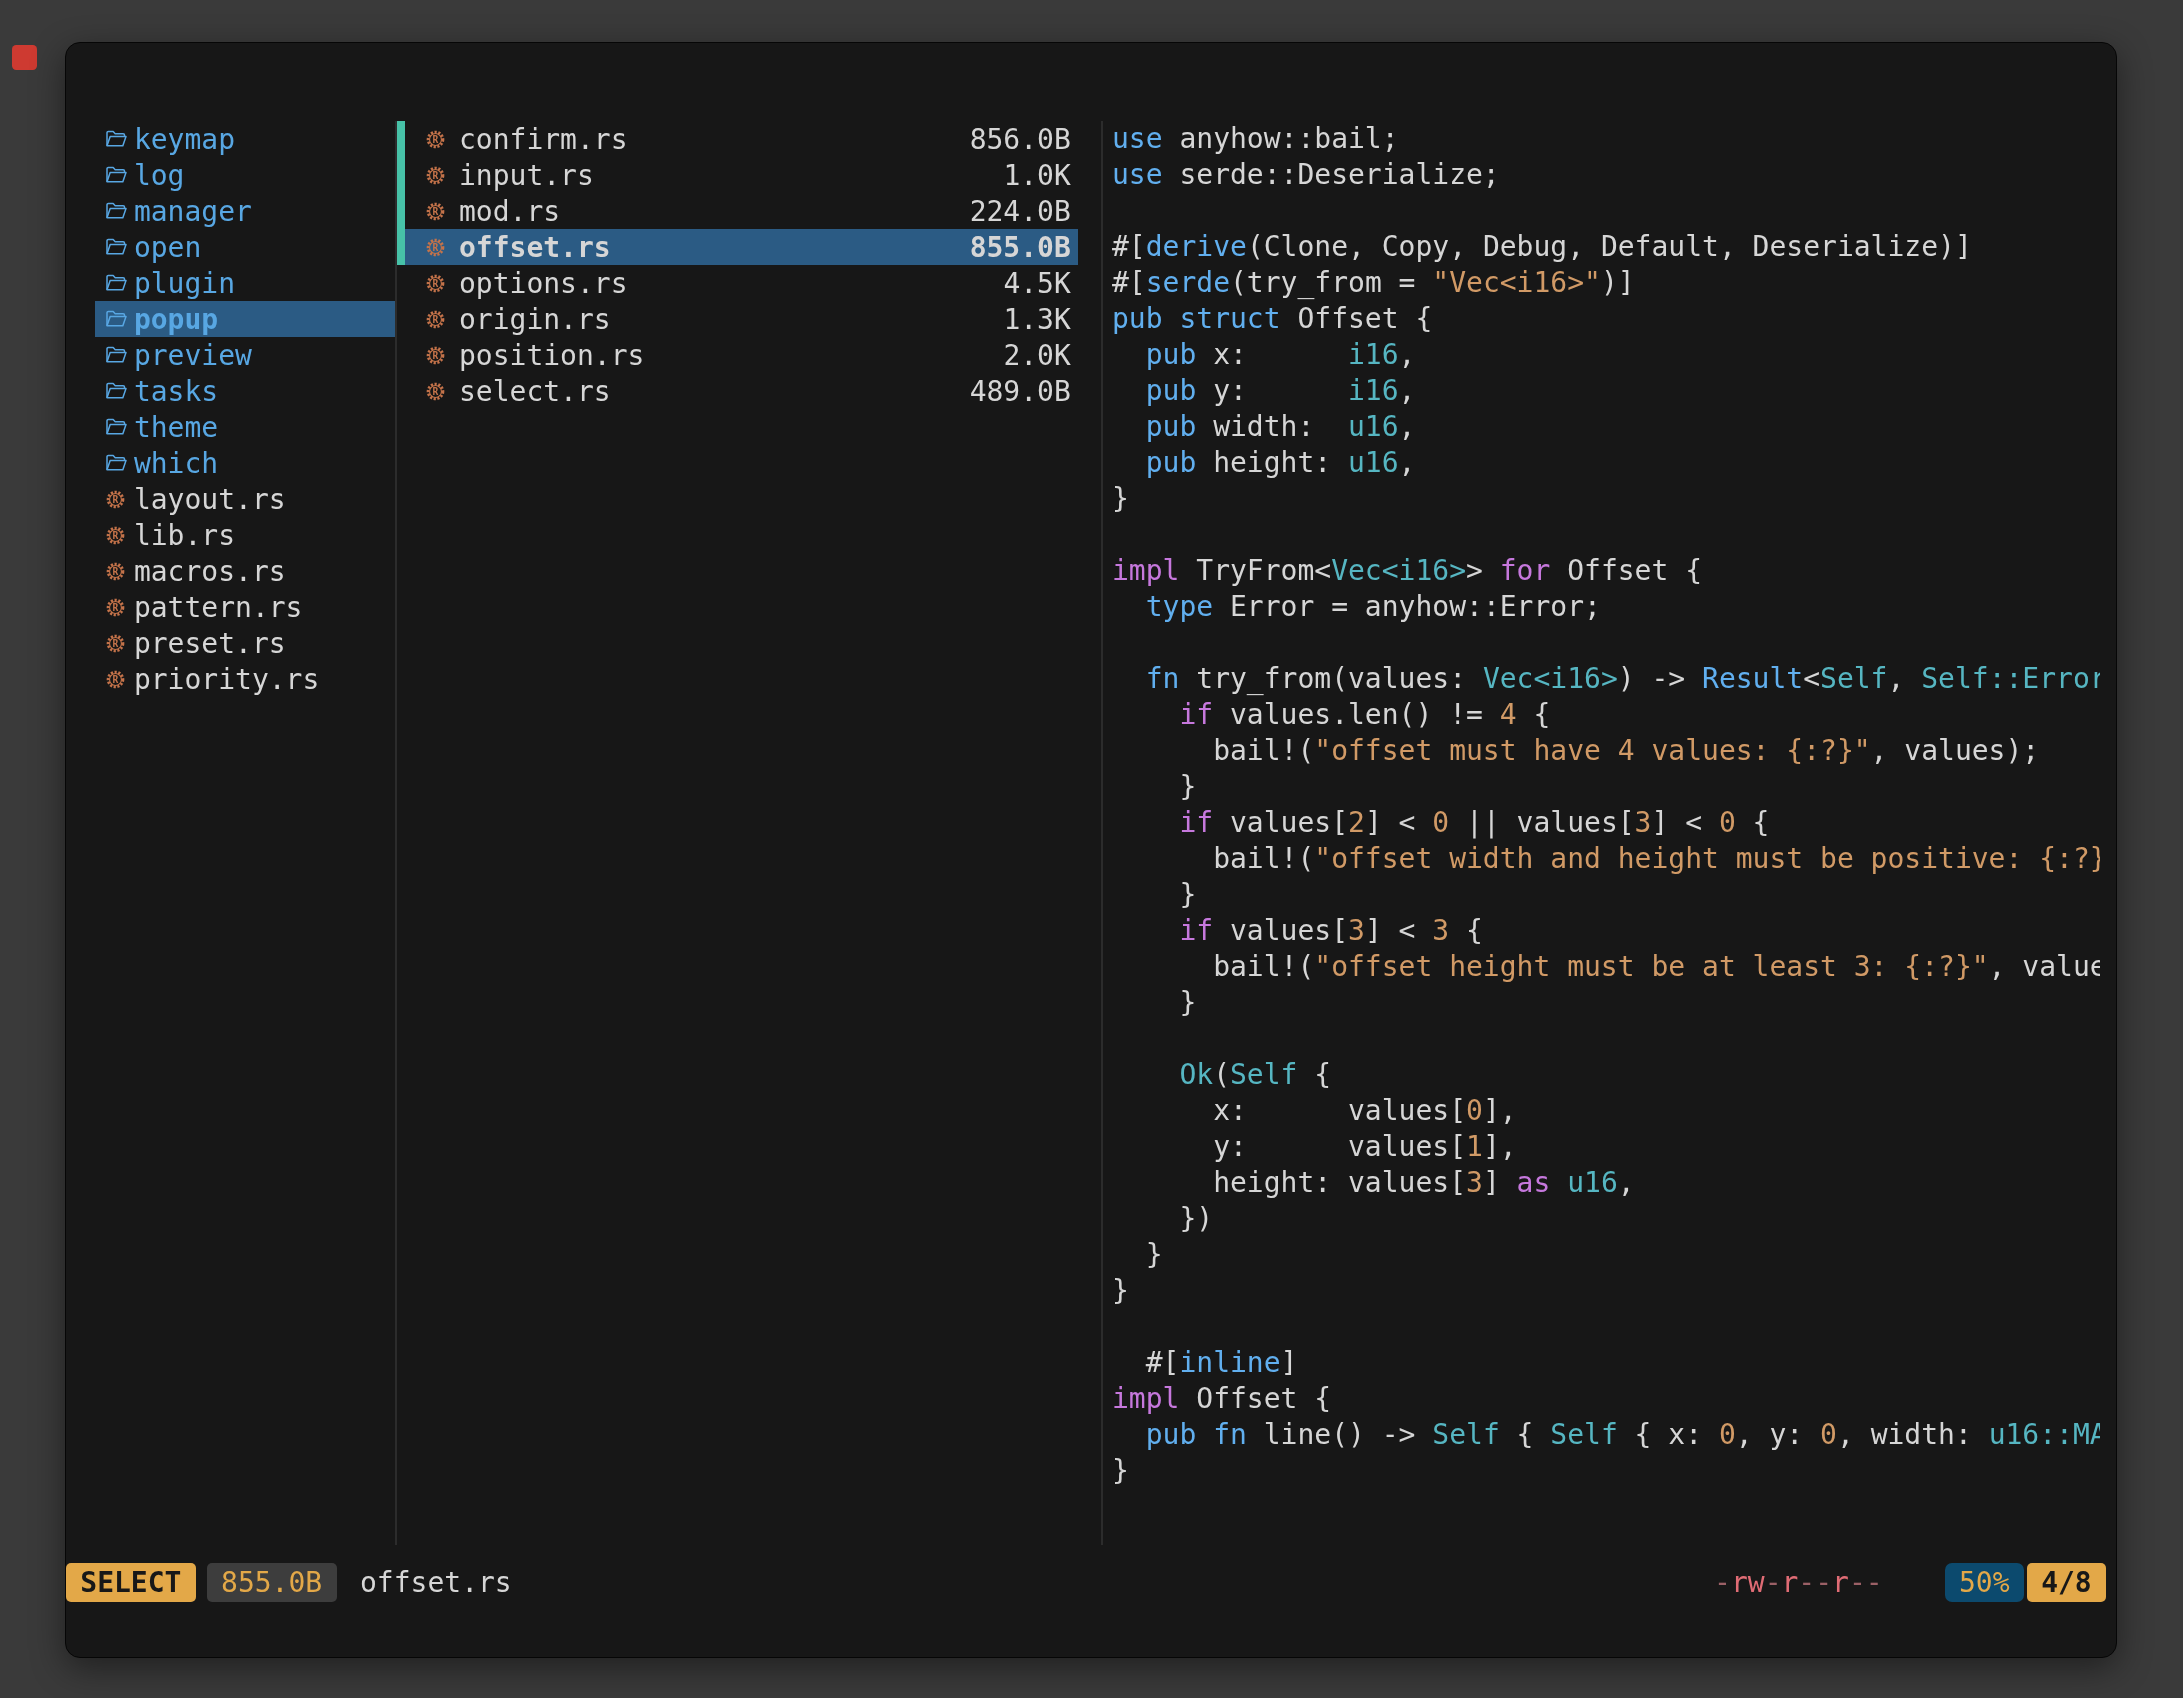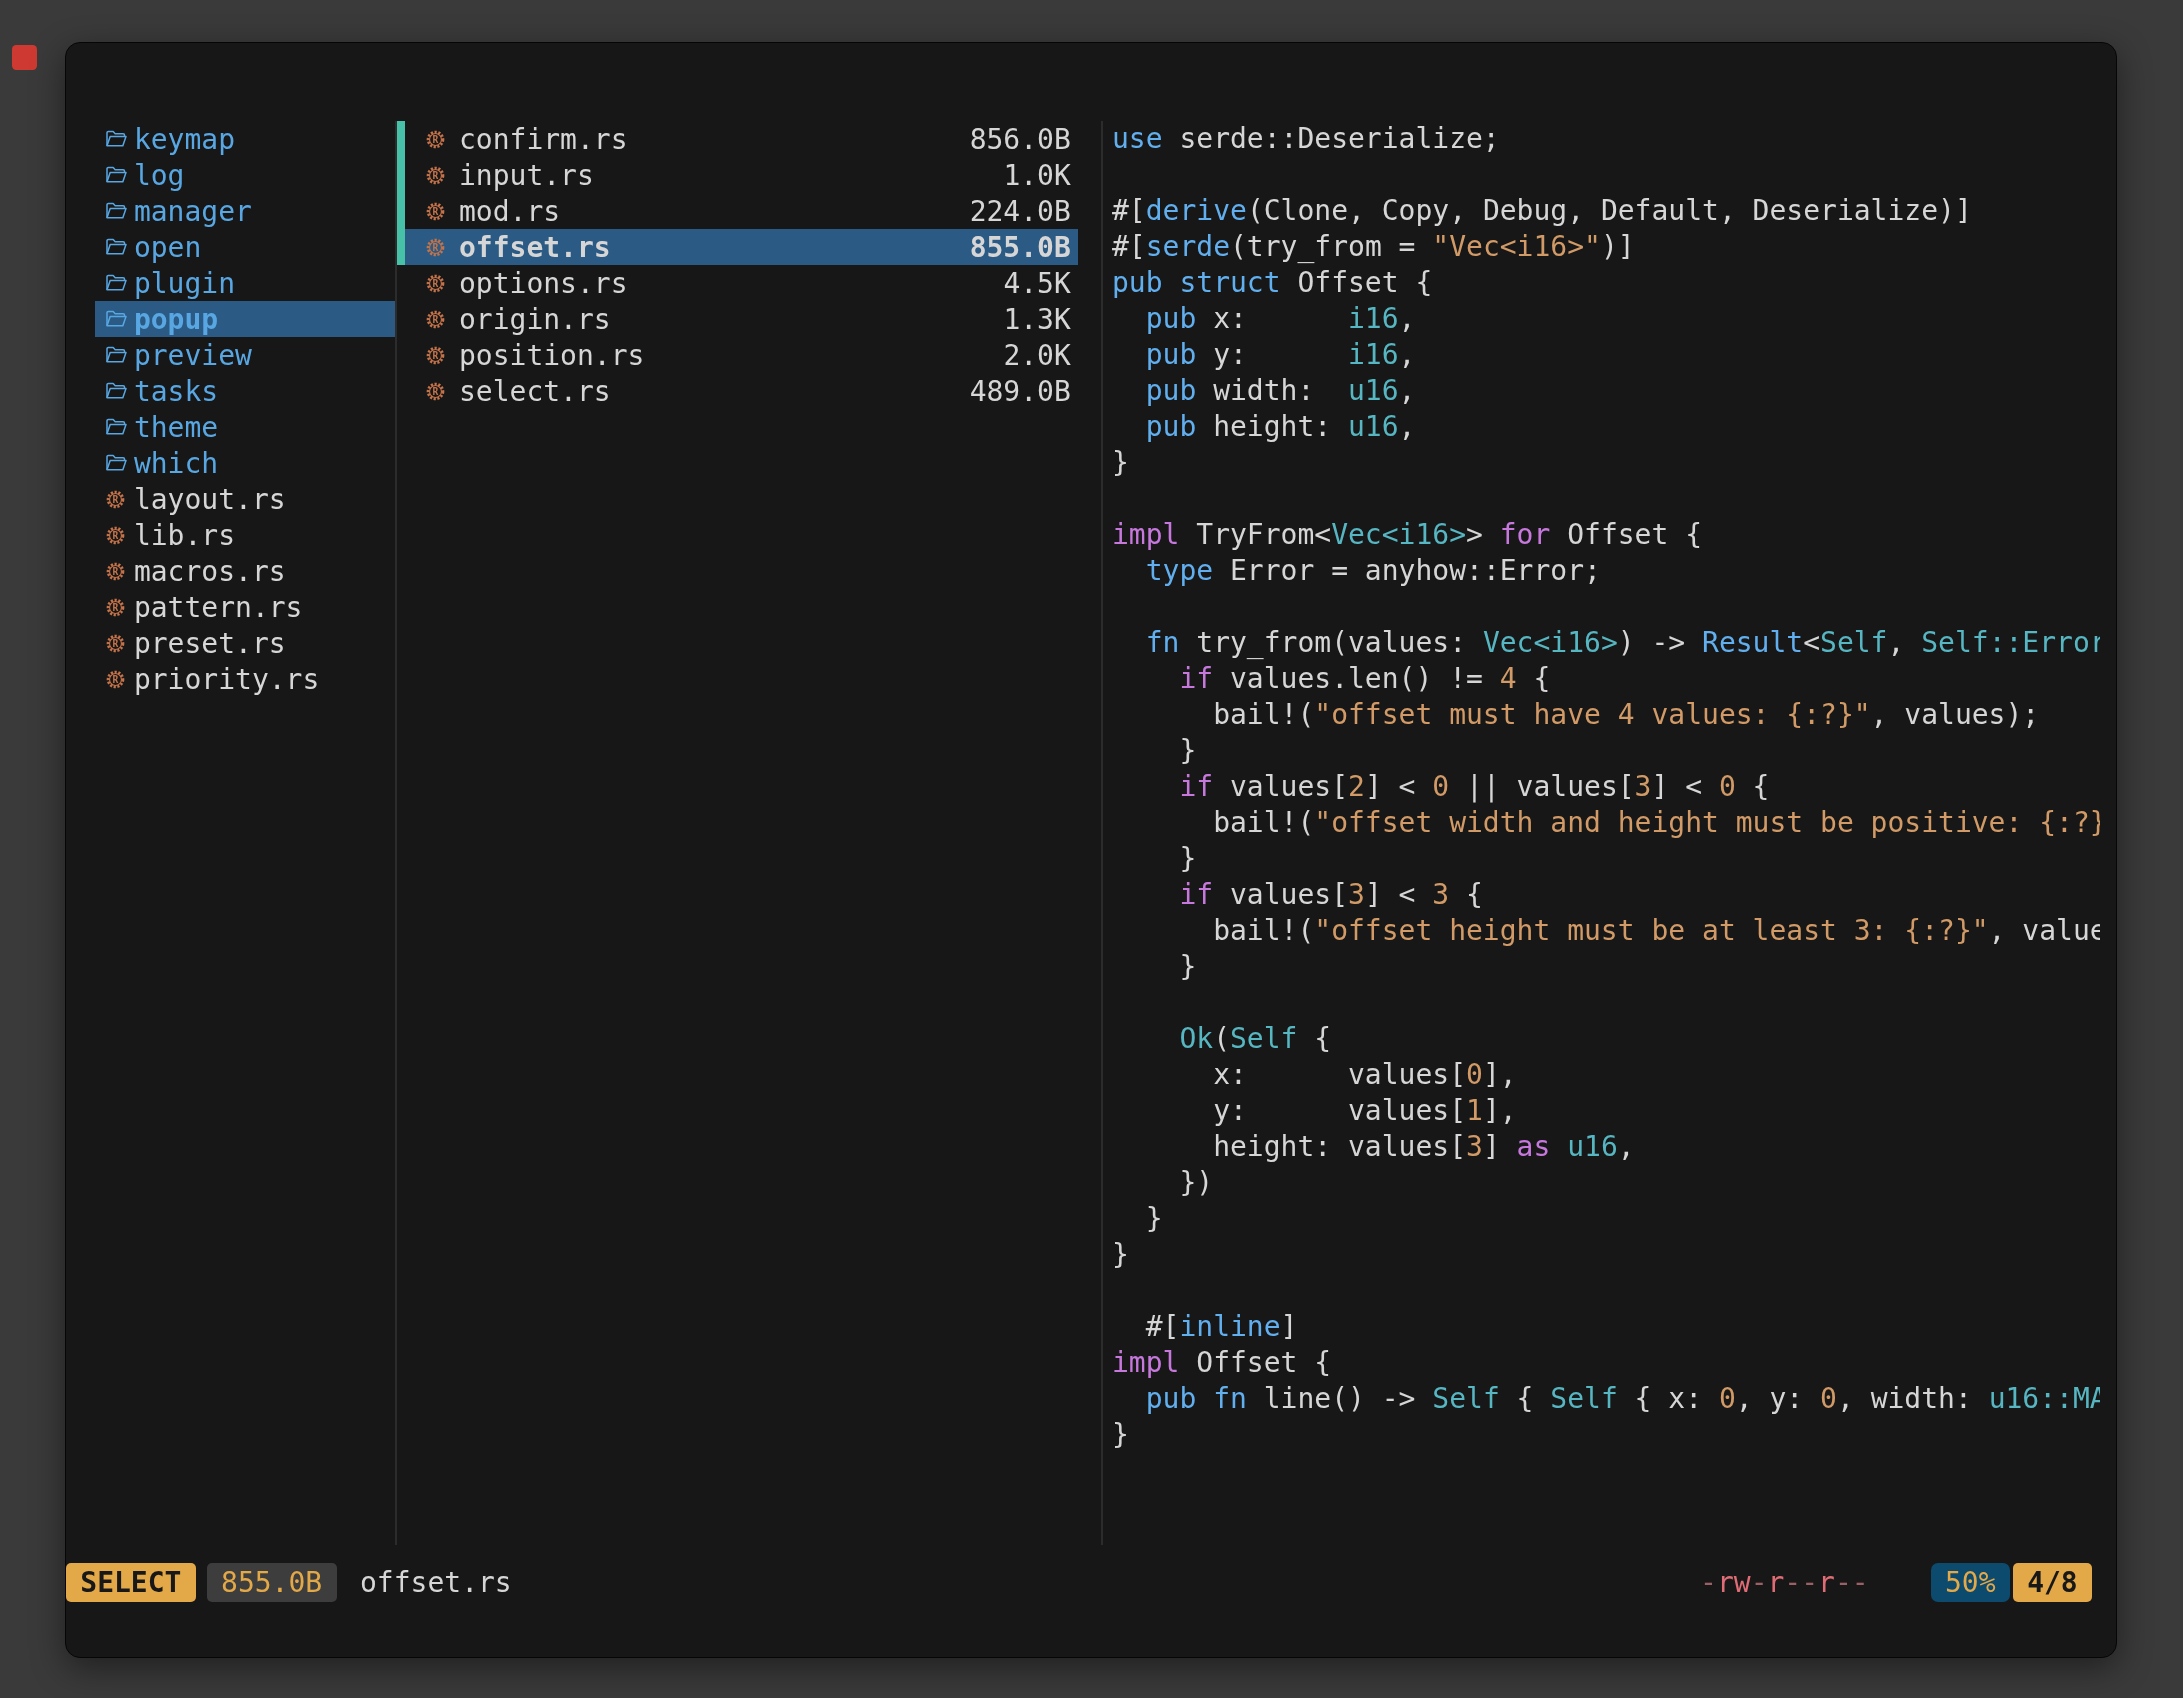--- a/index.html
+++ b/index.html
@@ -42,21 +42,21 @@
   .cline { height:36px; line-height:36px; white-space:pre; }
   .c-kw  { color:var(--kw,#61afef); }
   .c-mag { color:var(--mag,#c678dd); }
   .c-typ { color:var(--typ,#56b6c2); }
   .c-str { color:var(--strc,#d19a66); }
   .c-num { color:var(--strc,#d19a66); }
   .c-fg  { color:var(--fg,#d6d6d6); }
 
   .statusbar { position:absolute; left:0; right:0; top:1520px; height:39px;
                display:flex; justify-content:space-between; align-items:center;
-               padding-right:24px; }
+               padding-right:10px; }
   .sgroup { display:flex; align-items:center; height:39px; }
   .chip { display:inline-flex; align-items:center; height:39px; padding:0 14.3px; border-radius:5px; }
   .chip.mode { background:var(--accent,#e3a848); color:#181818; font-weight:bold; }
   .chip.size { background:#3d3d3d; color:var(--accent,#e3a848); margin-left:11px; }
   .sfname { margin-left:23.5px; color:var(--fg,#d6d6d6); }
   .perms { margin-right:62px; white-space:pre; }
   .perm-letter { color:var(--permL,#e06c75); }
   .perm-dash   { color:var(--permD,#9b6066); }
   .chip.pct { background:#0c4a6e; color:var(--accent,#e3a848);border-radius:7px; }
   .chip.pos { background:var(--accent,#e3a848); color:#181818; font-weight:bold; margin-left:3px; }
@@ -319,20 +319,21 @@
           <span class="fname">select.rs</span>
           <span class="fsize">489.0B</span>
         </div>
       </div>
   </div>
 
   <div class="divider d2"></div>
 
   <div class="pane preview">
     <div class="code">
+        <div class="cline"><span class="c-kw">use</span><span class="c-fg"> anyhow::bail;</span></div>
         <div class="cline"><span class="c-kw">use</span><span class="c-fg"> serde::Deserialize;</span></div>
         <div class="cline"></div>
         <div class="cline"><span class="c-fg">#[</span><span class="c-kw">derive</span><span class="c-fg">(Clone, Copy, Debug, Default, Deserialize)]</span></div>
         <div class="cline"><span class="c-fg">#[</span><span class="c-kw">serde</span><span class="c-fg">(try_from = </span><span class="c-str">"Vec&lt;i16&gt;"</span><span class="c-fg">)]</span></div>
         <div class="cline"><span class="c-kw">pub struct</span><span class="c-fg"> Offset {</span></div>
         <div class="cline"><span class="c-fg">  </span><span class="c-kw">pub</span><span class="c-fg"> x:      </span><span class="c-typ">i16</span><span class="c-fg">,</span></div>
         <div class="cline"><span class="c-fg">  </span><span class="c-kw">pub</span><span class="c-fg"> y:      </span><span class="c-typ">i16</span><span class="c-fg">,</span></div>
         <div class="cline"><span class="c-fg">  </span><span class="c-kw">pub</span><span class="c-fg"> width:  </span><span class="c-typ">u16</span><span class="c-fg">,</span></div>
         <div class="cline"><span class="c-fg">  </span><span class="c-kw">pub</span><span class="c-fg"> height: </span><span class="c-typ">u16</span><span class="c-fg">,</span></div>
         <div class="cline"><span class="c-fg">}</span></div>

